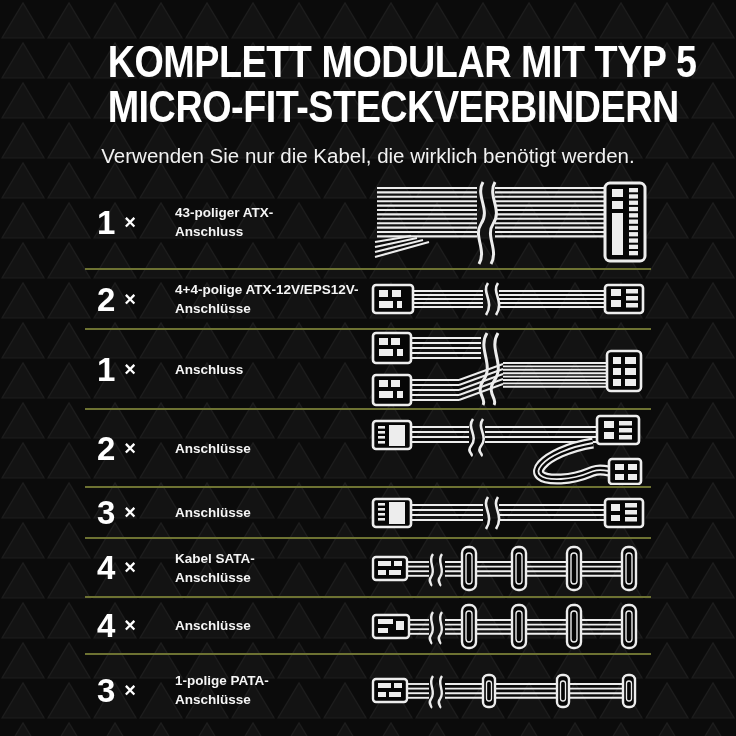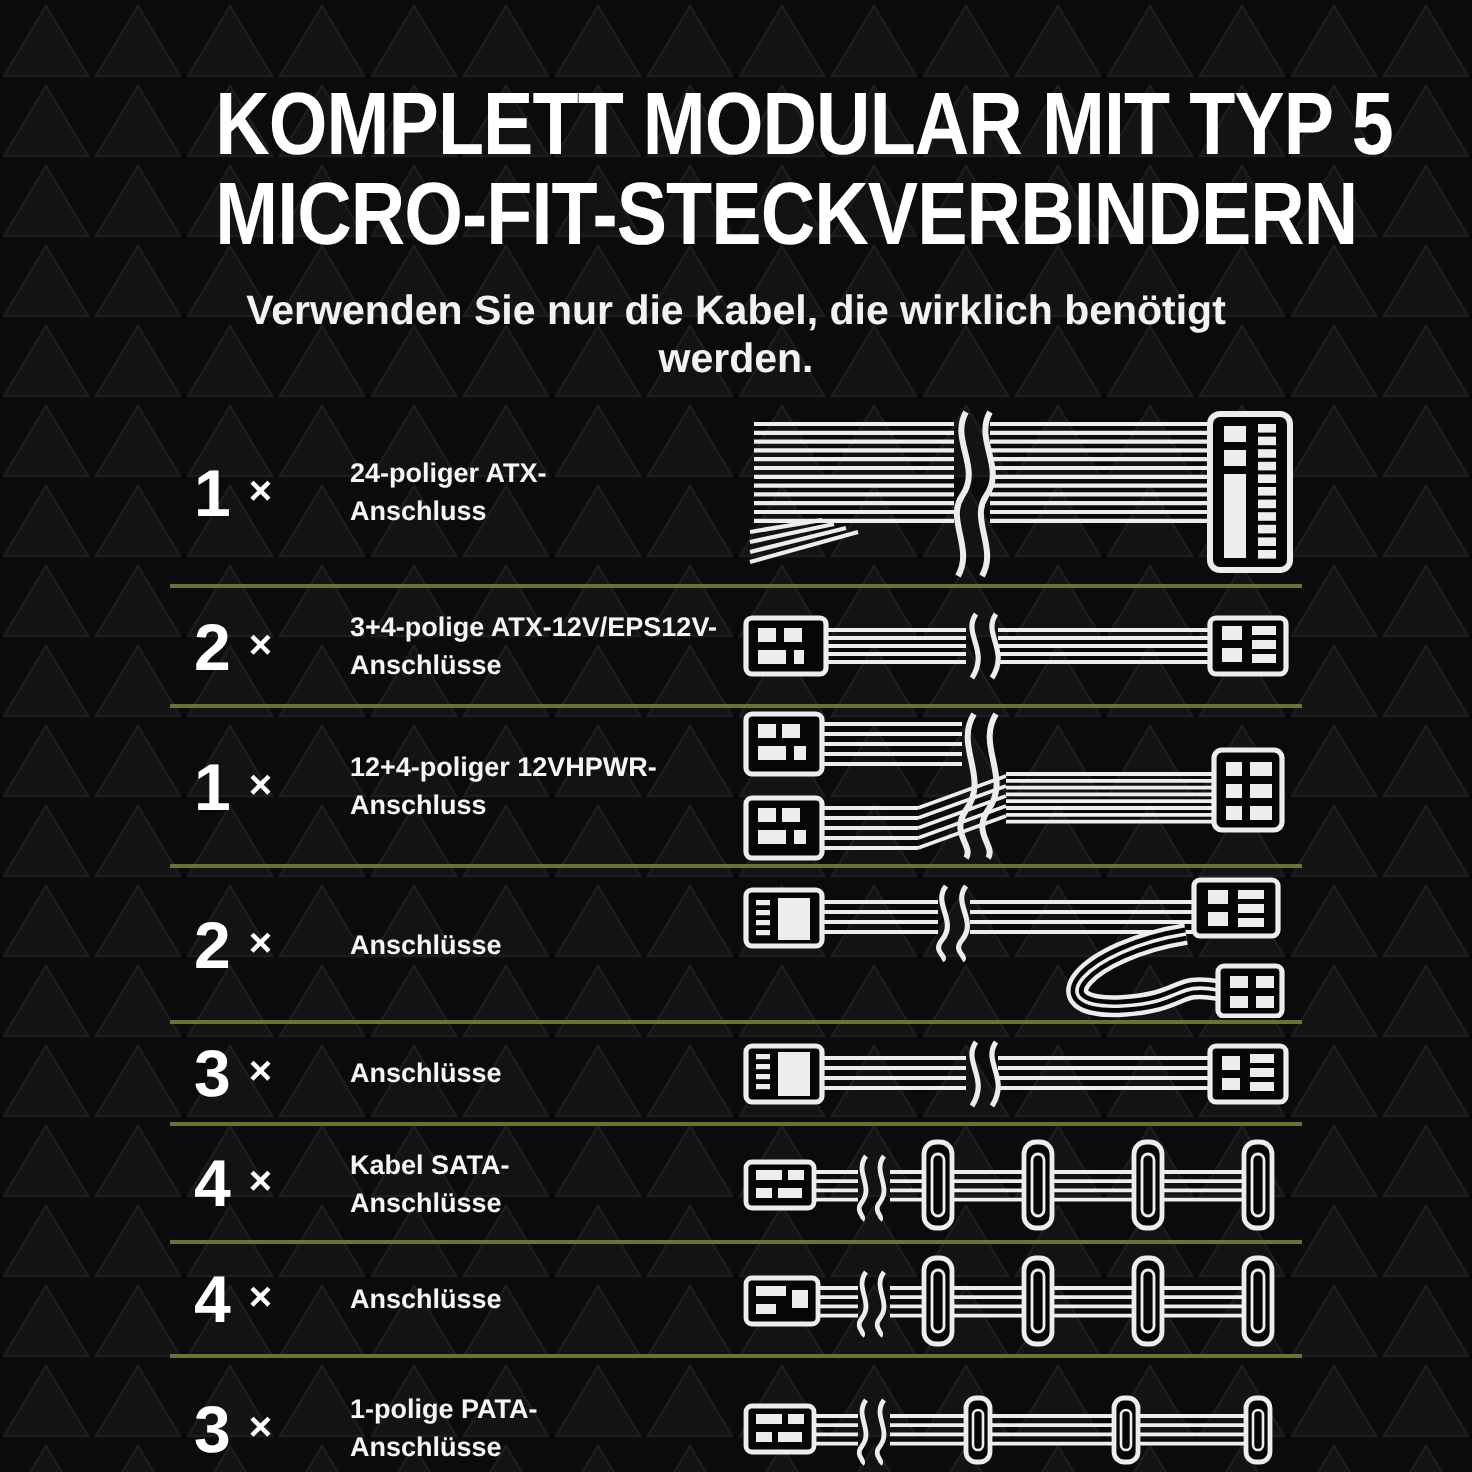--- a/index.html
+++ b/index.html
@@ -8,21 +8,21 @@
     background:#a21caf;font-family:"Liberation Sans",sans-serif;color:#fff;
   }
   .bg-pattern{position:absolute;inset:0;width:736px;height:736px;}
   .content{position:absolute;left:85px;top:0;width:566px;}
   .hdr{padding-top:40px;text-align:center;}
   .title-line{
     display:block;font-weight:900;font-size:41px;line-height:1.1;color:#fff;
     letter-spacing:-0.5px;transform:scale(0.92,1.08);transform-origin:center;
     white-space:nowrap;
   }
-  .subtitle{margin:14px 0 6px 0;font-size:20.5px;font-weight:700;color:#f2f2f2;}
+  .subtitle{margin:14px 0 6px 0;font-size:20.5px;font-weight:400;color:#f2f2f2;}
   .rows{margin-top:8px;}
   .row{display:flex;align-items:center;}
   .row + .row{border-top:2px solid #6d7232;}
   .r1{height:92px}.r2{height:58px}.r3{height:78px}.r4{height:76px}
   .r5{height:49px}.r6{height:57px}.r7{height:55px}.r8{height:70px}
   .qty-wrap{width:78px;padding-left:12px;display:flex;align-items:center;gap:9px;flex:none;}
   .qty{font-size:33px;font-weight:700;color:#fff;line-height:1;}
   .times{font-size:20px;font-weight:700;color:#fff;}
   .lbl{width:192px;flex:none;font-size:13.5px;font-weight:700;line-height:1.42;color:#f5f5f5;}
   .lbl span{display:block;}
@@ -56,21 +56,21 @@
     </div>
 
     <div class="rows">
 
       <div class="row r1">
         <div class="qty-wrap">
           <span class="qty">1</span>
           <span class="times">×</span>
         </div>
         <div class="lbl">
-          <span>24-poliger ATX-</span>
+          <span>43-poliger ATX-</span>
           <span>Anschluss</span>
         </div>
         <div class="illus">
           <svg width="285" height="88" viewBox="0 0 285 88" xmlns="http://www.w3.org/2000/svg">
             <g stroke="#ededed" stroke-width="2.1">
               <line x1="10" y1="10" x2="110" y2="10"></line>
                 <line x1="10" y1="14.4" x2="110" y2="14.4"></line>
               <line x1="10" y1="18.8" x2="110" y2="18.8"></line>
                 <line x1="10" y1="23.2" x2="110" y2="23.2"></line>
               <line x1="10" y1="27.6" x2="110" y2="27.6"></line>
@@ -120,21 +120,21 @@
           </svg>
         </div>
       </div>
 
       <div class="row r2">
         <div class="qty-wrap">
           <span class="qty">2</span>
           <span class="times">×</span>
         </div>
         <div class="lbl">
-          <span>3+4-polige ATX-12V/EPS12V-</span>
+          <span>4+4-polige ATX-12V/EPS12V-</span>
           <span>Anschlüsse</span>
         </div>
         <div class="illus">
           <svg width="285" height="46" viewBox="0 0 285 46" xmlns="http://www.w3.org/2000/svg">
             <g stroke="#ededed" stroke-width="1.9">
               <line x1="46" y1="15" x2="116" y2="15"></line>
                 <line x1="46" y1="19" x2="116" y2="19"></line>
               <line x1="46" y1="23" x2="116" y2="23"></line>
                 <line x1="46" y1="27" x2="116" y2="27"></line>
               <line x1="46" y1="31" x2="116" y2="31"></line>
@@ -164,21 +164,20 @@
           </svg>
         </div>
       </div>
 
       <div class="row r3">
         <div class="qty-wrap">
           <span class="qty">1</span>
           <span class="times">×</span>
         </div>
         <div class="lbl">
-          <span>12+4-poliger 12VHPWR-</span>
           <span>Anschluss</span>
         </div>
         <div class="illus">
           <svg width="285" height="76" viewBox="0 0 285 76" xmlns="http://www.w3.org/2000/svg">
             <g stroke="#ededed" stroke-width="1.9">
               <line x1="44" y1="7" x2="114" y2="7"></line>
                 <line x1="44" y1="12" x2="114" y2="12"></line>
               <line x1="44" y1="17" x2="114" y2="17"></line>
                 <line x1="44" y1="22" x2="114" y2="22"></line>
               <line x1="44" y1="27" x2="114" y2="27"></line>

